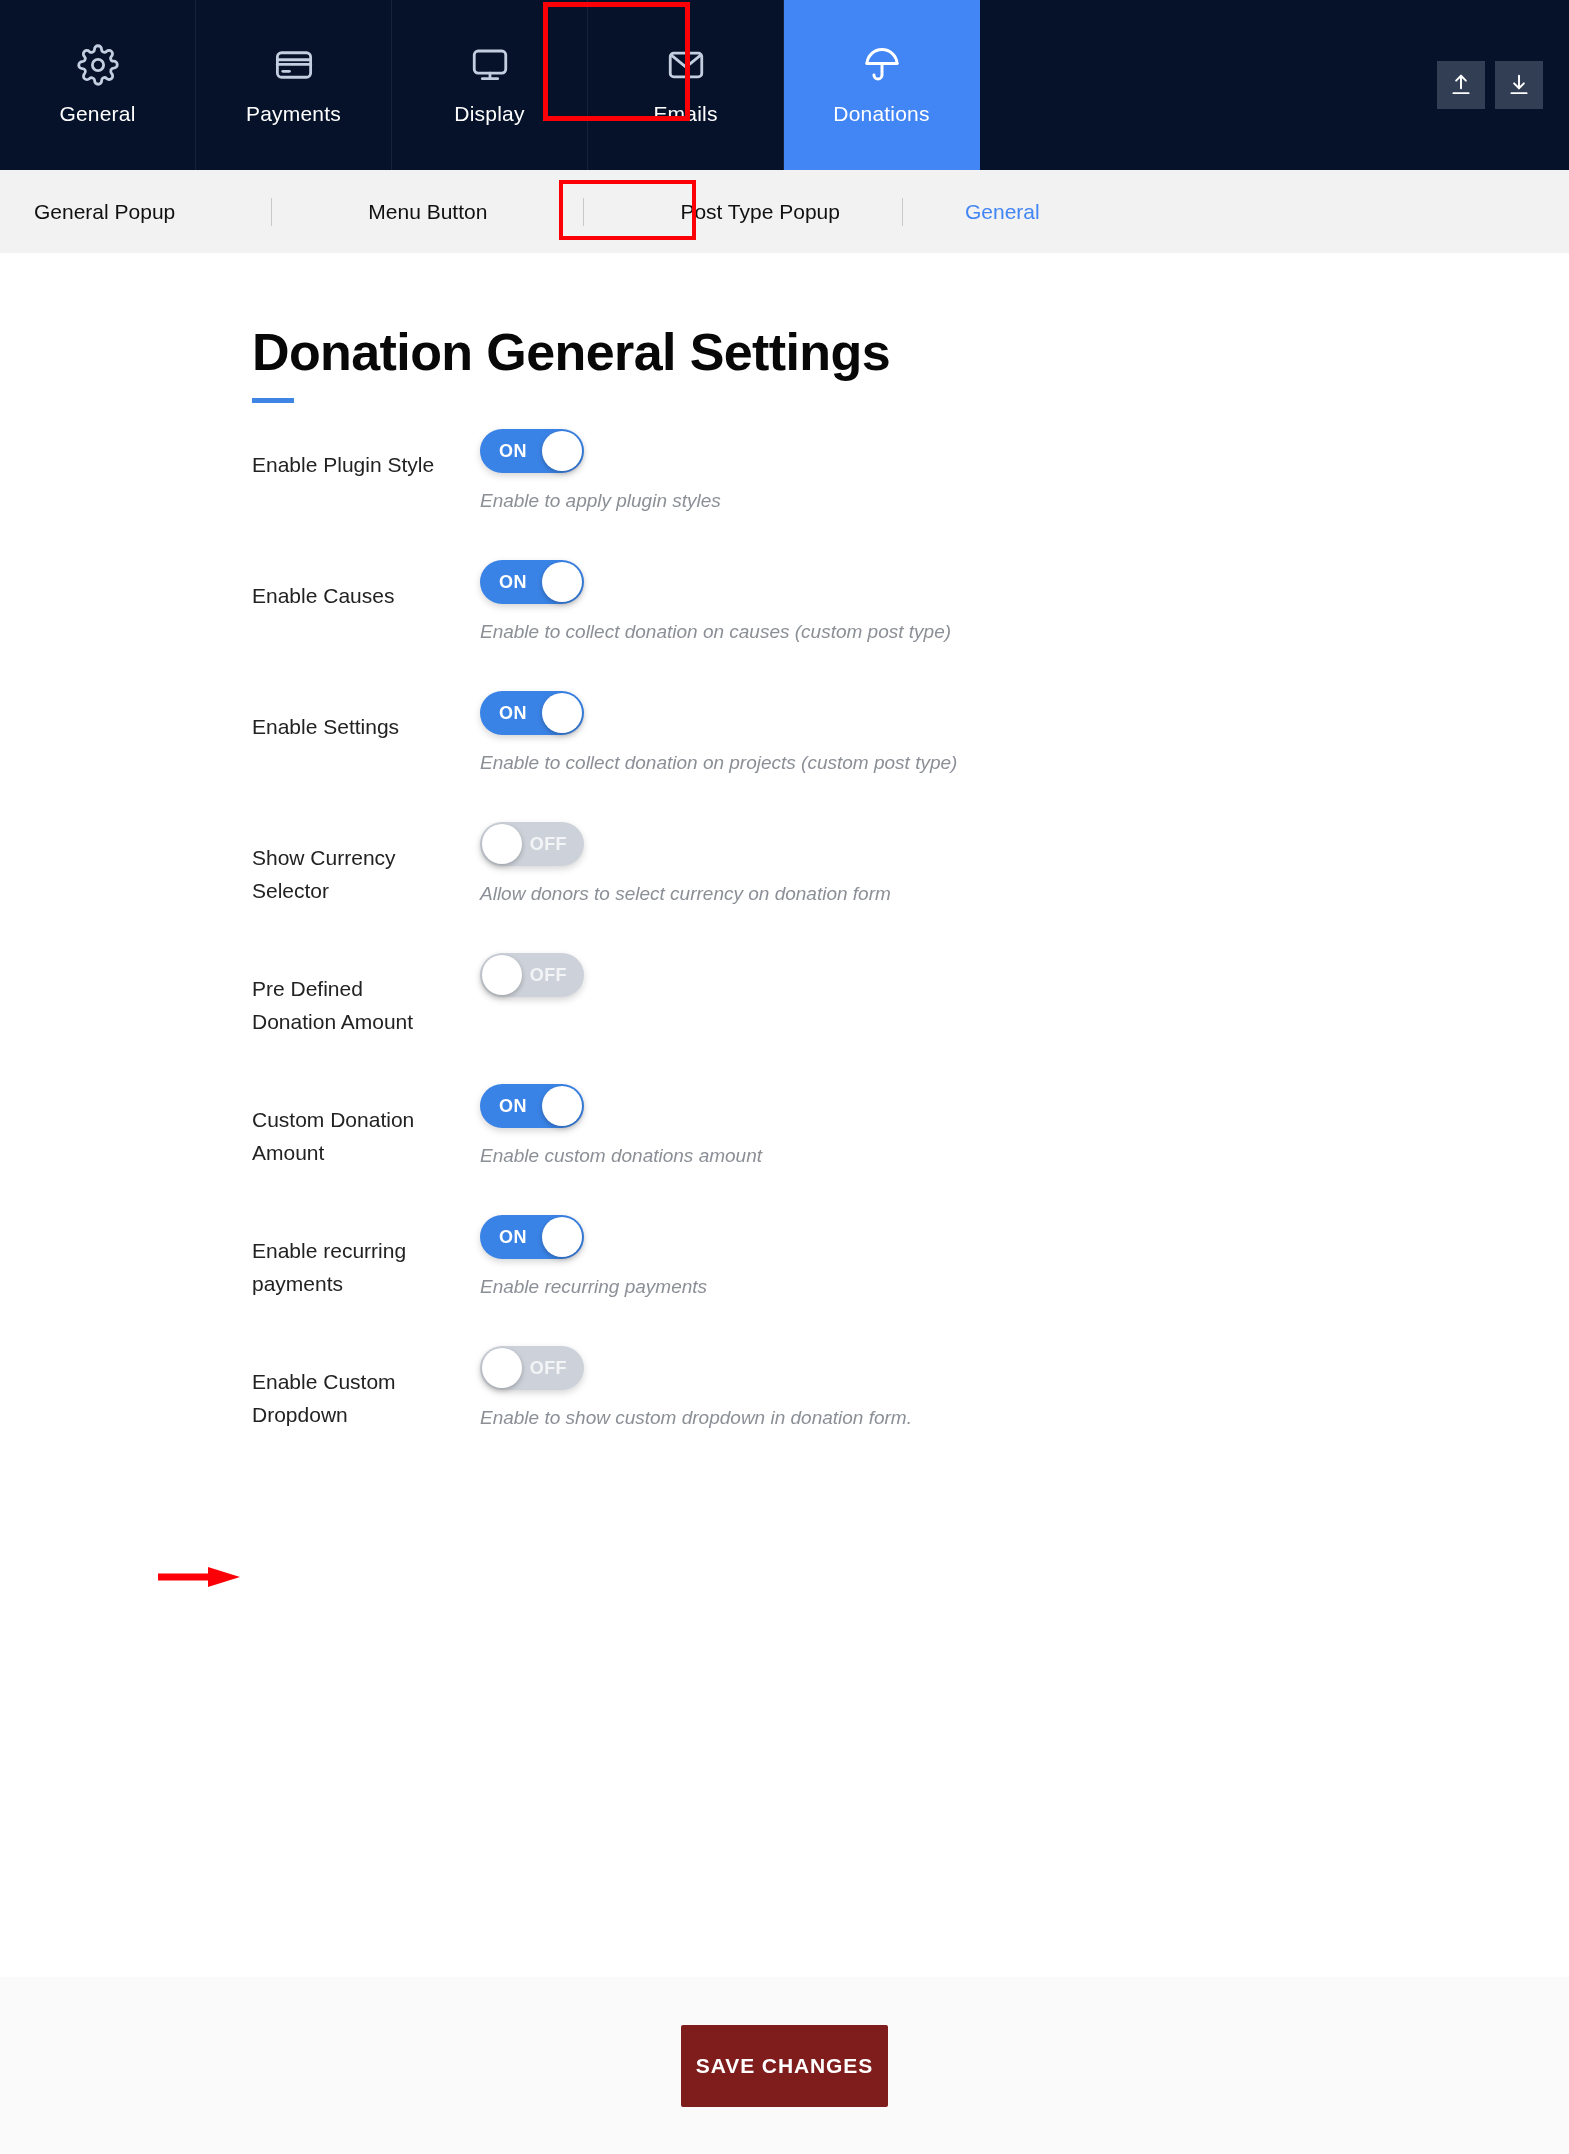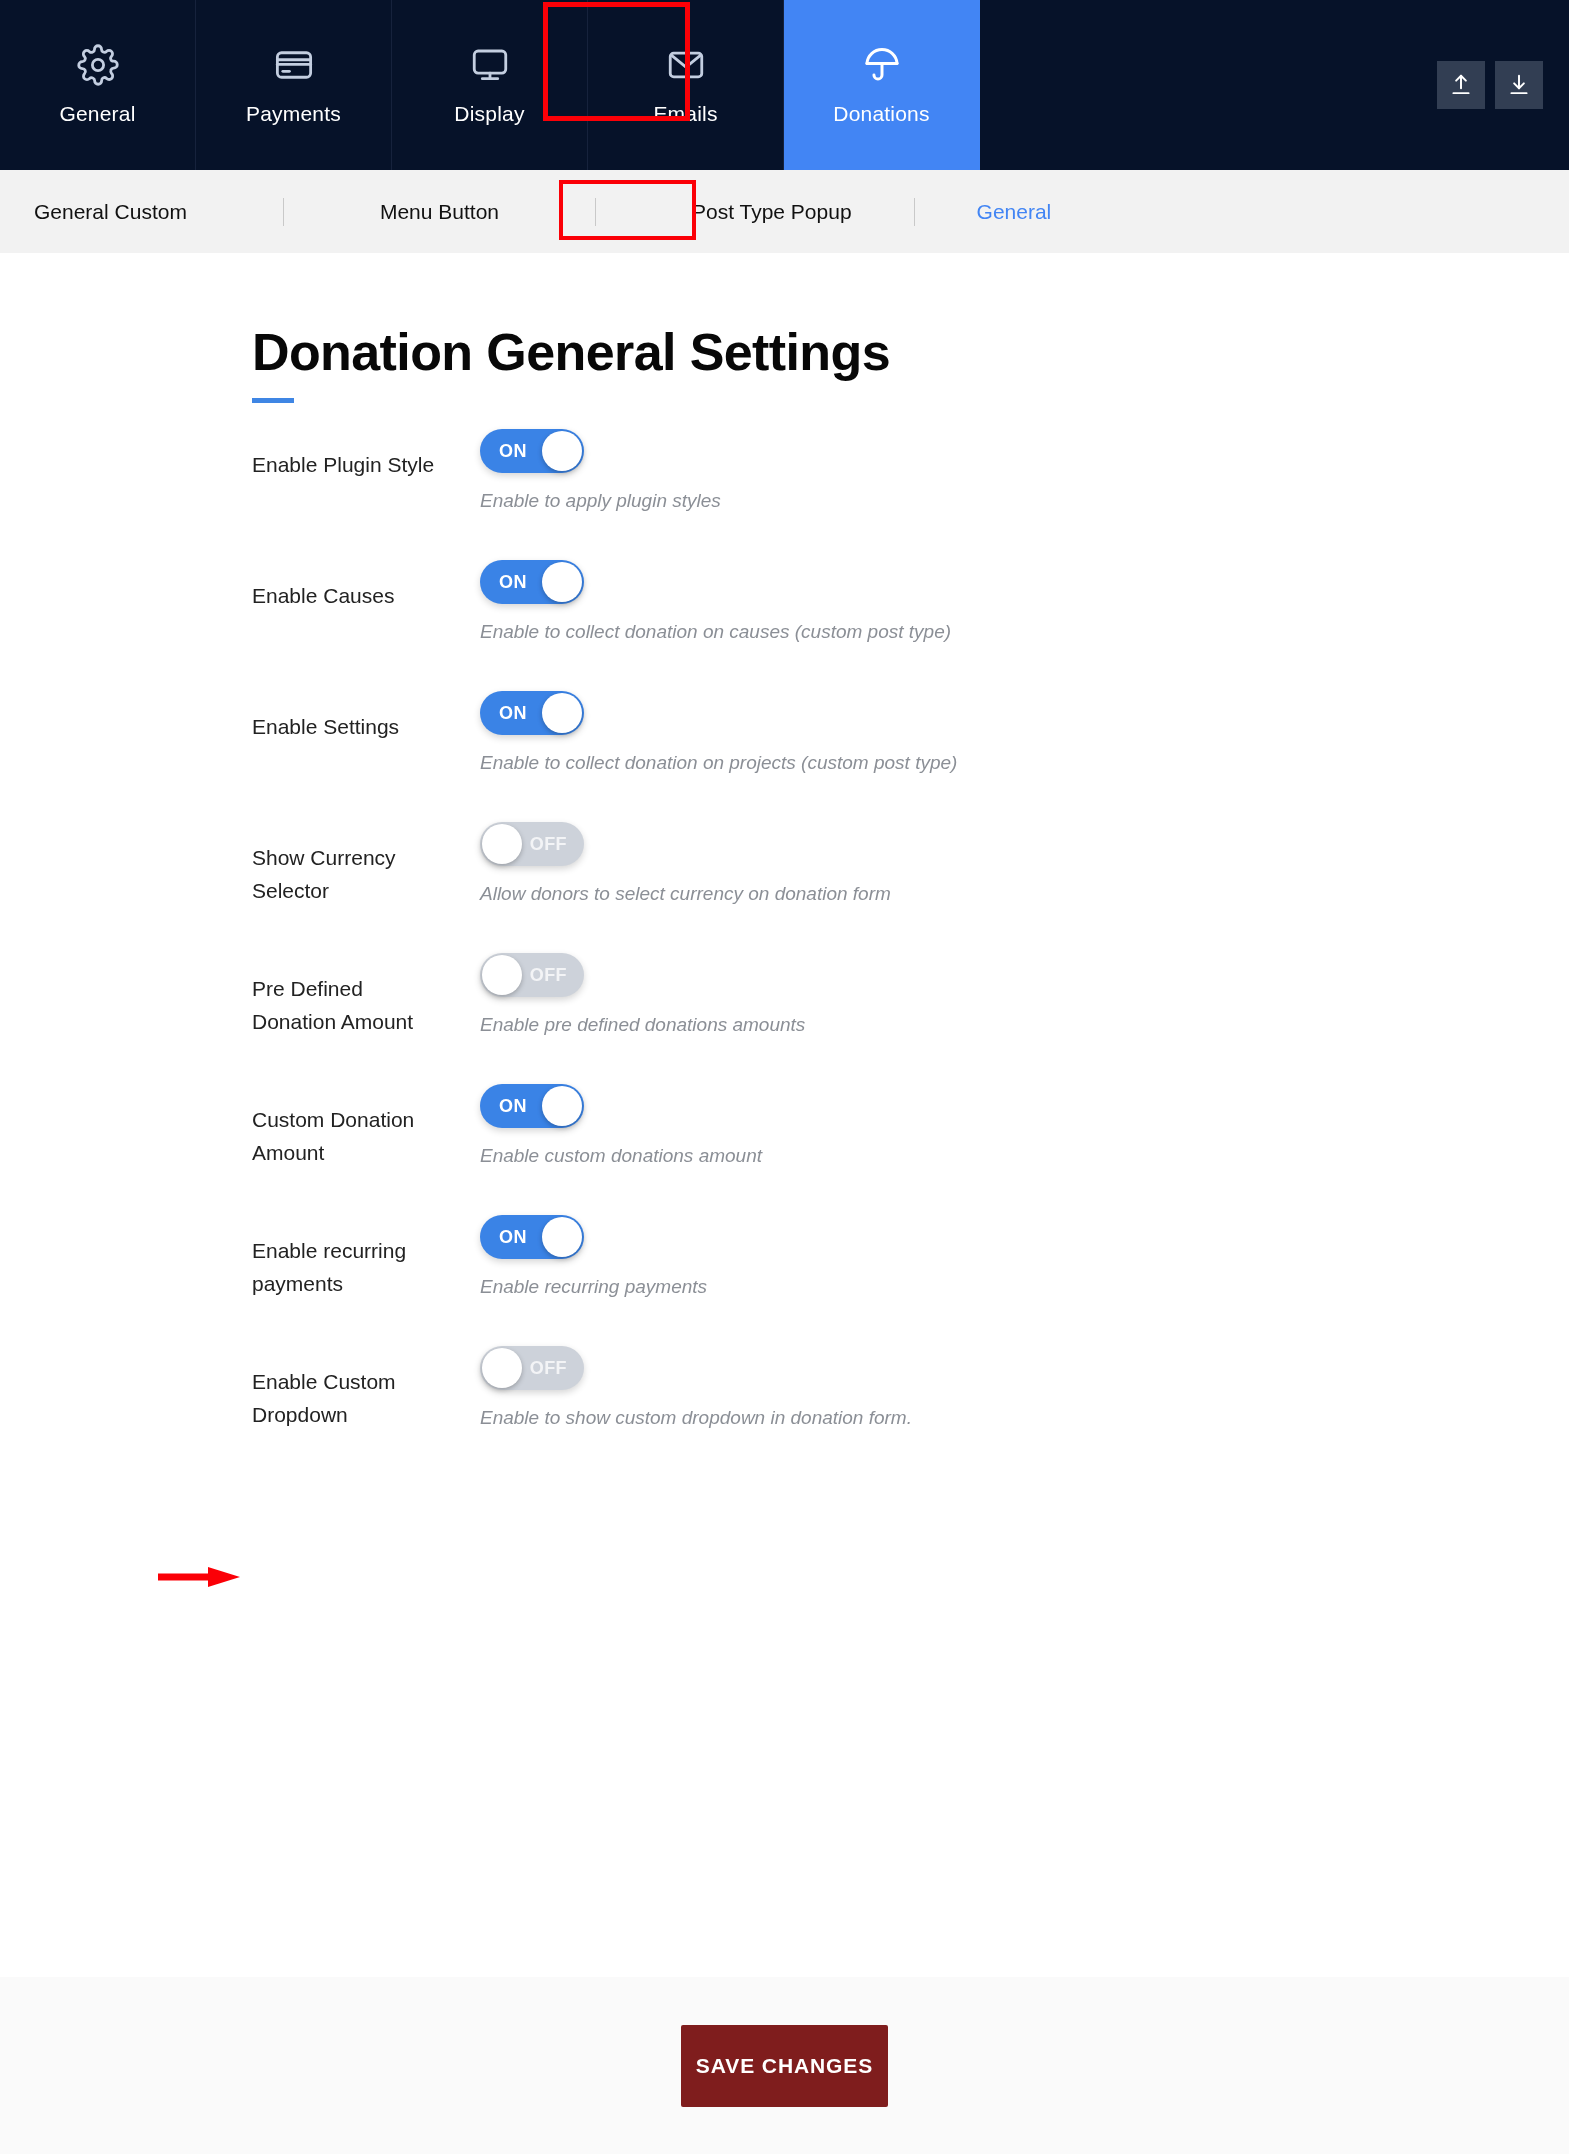--- a/index.html
+++ b/index.html
@@ -349,21 +349,21 @@
             <line x1="5" y1="19.5" x2="19" y2="19.5"></line>
           </svg>
         </span>
       </div>
     </div>
 
     <div class="annot-box-donations"></div>
   </div>
 
   <div class="subnav">
-    <span class="subtab">General Custom</span>
+    <span class="subtab">General Popup</span>
     <span class="sp-1"></span>
     <span class="subtab-sep"></span>
     <span class="sp-1"></span>
     <span class="subtab">Menu Button</span>
     <span class="sp-1"></span>
     <span class="subtab-sep"></span>
     <span class="sp-1"></span>
     <span class="subtab">Post Type Popup</span>
     <span class="sp-2"></span>
     <span class="subtab-sep"></span>
@@ -425,21 +425,20 @@
           </div>
         </div>
 
         <div class="row">
           <div class="row-label">Pre Defined Donation Amount</div>
           <div class="row-right">
             <div class="toggle off">
               <span class="state">OFF</span>
               <span class="knob"></span>
             </div>
-            <div class="row-desc">Enable pre defined donations amounts</div>
           </div>
         </div>
 
         <div class="row">
           <div class="row-label">Custom Donation Amount</div>
           <div class="row-right">
             <div class="toggle on">
               <span class="state">ON</span>
               <span class="knob"></span>
             </div>

